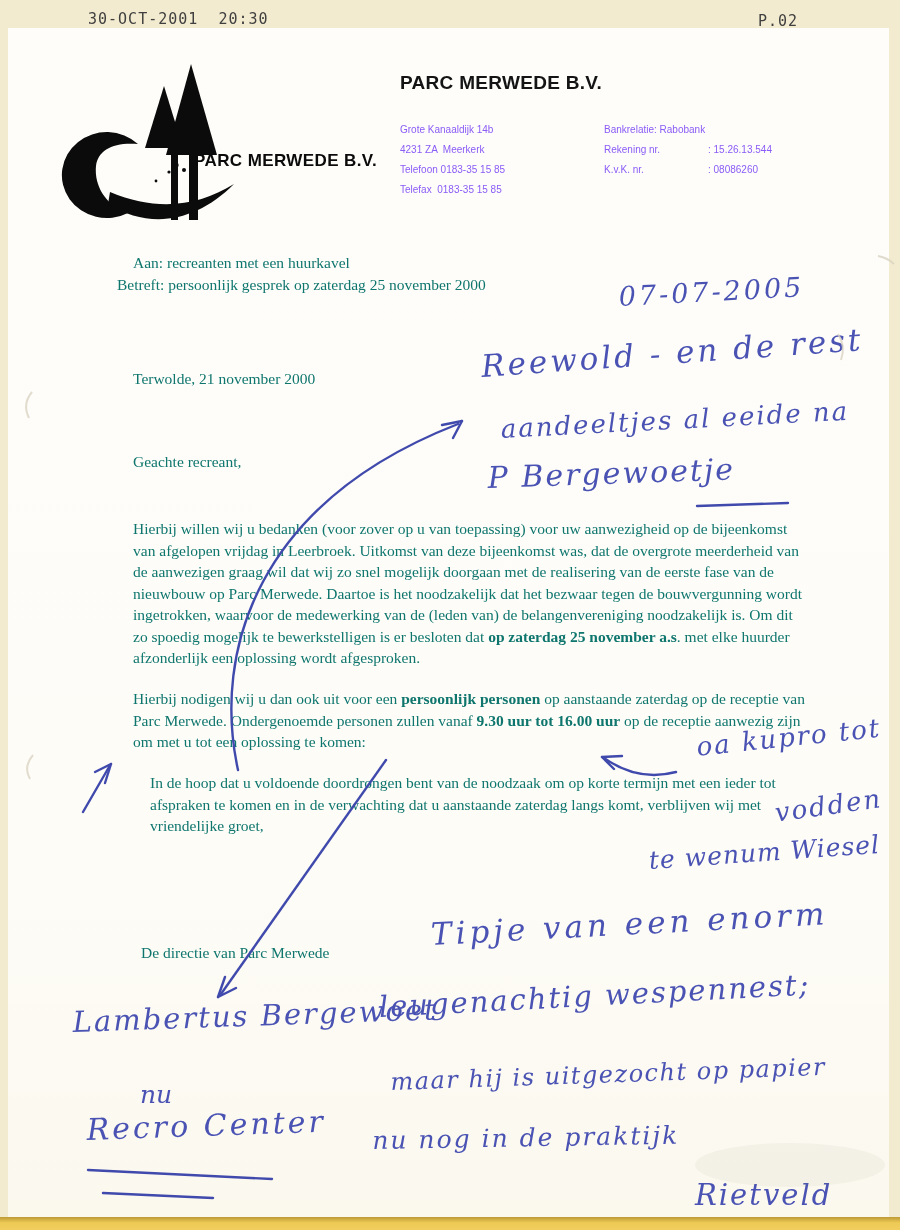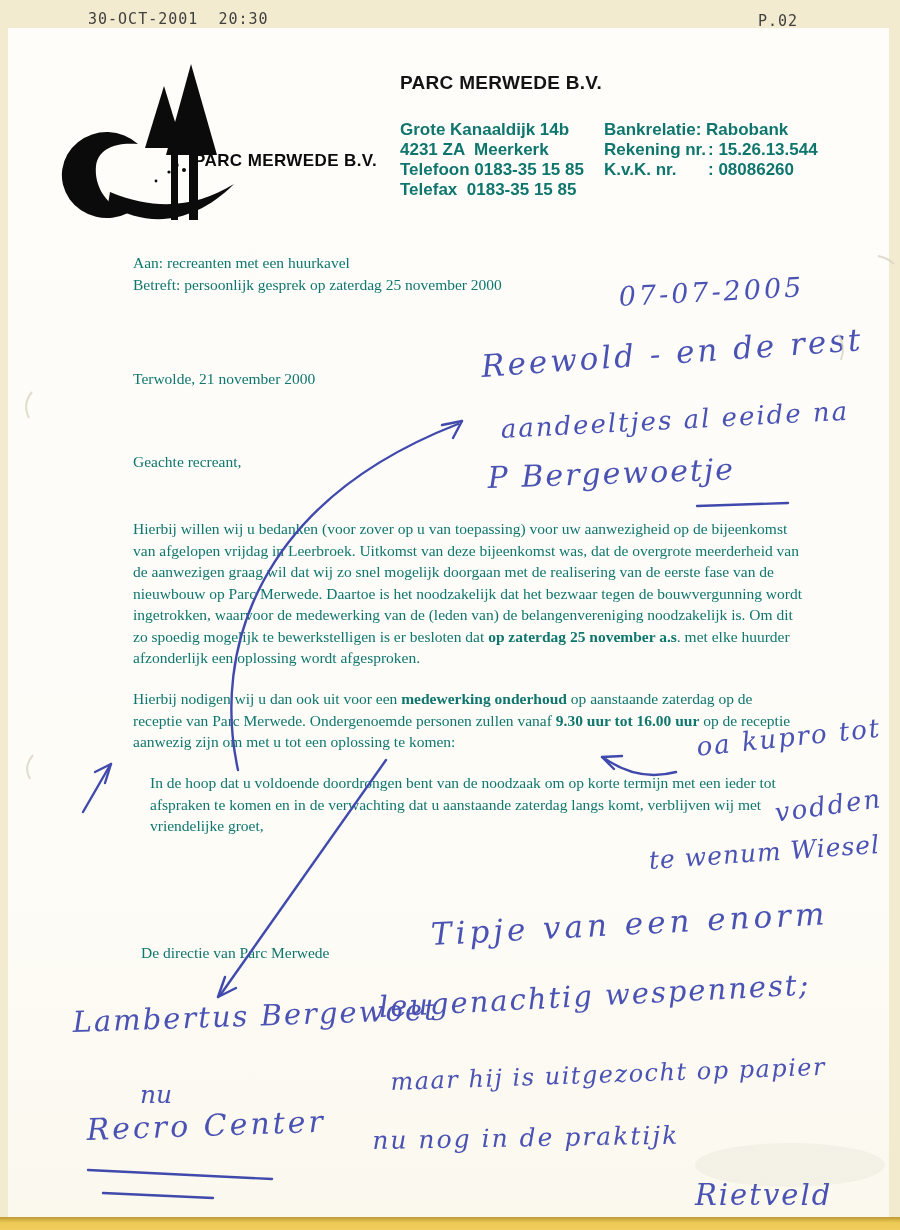--- a/index.html
+++ b/index.html
@@ -24,21 +24,21 @@
     font-family:"DejaVu Sans Mono", monospace;
     font-size:15px;color:#404040;letter-spacing:1px;white-space:pre;
   }
   
   .lh-title{
     font-family:"Liberation Sans", sans-serif;
     font-weight:bold;font-size:19px;color:#141414;letter-spacing:.3px;
   }
   .lh-line{
     font-family:"Liberation Sans", sans-serif;
-    font-size:17px;color:#0f766e;line-height:20px;font-weight:700;white-space:pre;
+    font-size:10px;color:#8b5cf6;line-height:20px;font-weight:400;white-space:pre;
   }
   .bank-row{display:flex;}
   .bank-label{width:104px;flex:none;}
   
   .typed{
     font-size:15.5px;color:#0f766e;line-height:21.5px;
   }
   .block{width:672px;}
   .b{font-weight:bold;margin-top:17px;}
   
@@ -102,32 +102,32 @@
     <span class="lh-line bank-label">Rekening nr.</span>
     <span class="lh-line">: 15.26.13.544</span>
   </div>
   <div class="bank-row">
     <span class="lh-line bank-label">K.v.K. nr.</span>
     <span class="lh-line">: 08086260</span>
   </div>
 </div>
 
 <div class="abs typed" style="left:133px;top:252px;">Aan: recreanten met een huurkavel</div>
-<div class="abs typed" style="left:133px;top:274px;text-align:center;">Betreft: persoonlijk gesprek op zaterdag 25 november 2000</div>
+<div class="abs typed" style="left:117px;top:274px;text-align:center;">Betreft: persoonlijk gesprek op zaterdag 25 november 2000</div>
 
 <div class="abs typed" style="left:133px;top:368px;">Terwolde, 21 november 2000</div>
 
 <div class="abs typed" style="left:133px;top:451px;">Geachte recreant,</div>
 
 <div class="abs typed block" style="left:133px;top:518px;">
   <span>Hierbij willen wij u bedanken (voor zover op u van toepassing) voor uw aanwezigheid op de bijeenkomst van afgelopen vrijdag in Leerbroek. Uitkomst van deze bijeenkomst was, dat de overgrote meerderheid van de aanwezigen graag wil dat wij zo snel mogelijk doorgaan met de realisering van de eerste fase van de nieuwbouw op Parc Merwede. Daartoe is het noodzakelijk dat het bezwaar tegen de bouwvergunning wordt ingetrokken, waarvoor de medewerking van de (leden van) de belangenvereniging noodzakelijk is. Om dit zo spoedig mogelijk te bewerkstelligen is er besloten dat </span><span class="b">op zaterdag 25 november a.s</span><span>. met elke huurder afzonderlijk een oplossing wordt afgesproken.</span>
 </div>
 
 <div class="abs typed block" style="left:133px;top:688px;">
-  <span>Hierbij nodigen wij u dan ook uit  voor een </span><span class="b">medewerking onderhoud</span><span> op aanstaande zaterdag op de receptie van Parc Merwede. Ondergenoemde personen zullen vanaf </span><span class="b">9.30 uur tot 16.00 uur</span><span> op de receptie aanwezig zijn om met u tot een oplossing te komen:</span>
+  <span>Hierbij nodigen wij u dan ook uit  voor een </span><span class="b">persoonlijk personen</span><span> op aanstaande zaterdag op de receptie van Parc Merwede. Ondergenoemde personen zullen vanaf </span><span class="b">9.30 uur tot 16.00 uur</span><span> op de receptie aanwezig zijn om met u tot een oplossing te komen:</span>
 </div>
 
 <div class="abs typed block" style="left:133px;top:772px;margin-left:17px;">In de hoop dat u voldoende doordrongen bent van de noodzaak om op korte termijn met een ieder tot afspraken te komen en in de verwachting dat u aanstaande zaterdag langs komt, verblijven wij met vriendelijke groet,</div>
 
 <div class="abs typed" style="left:141px;top:942px;">De directie van Parc Merwede</div>
 
 <div class="abs hw" style="left:618px;top:281px;font-size:27px;letter-spacing:3px;transform:rotate(-3deg);">07-07-2005</div>
 
 <div class="abs hw" style="left:480px;top:348px;font-size:31px;letter-spacing:3px;transform:rotate(-4deg);">Reewold - en de rest</div>
 <div class="abs hw" style="left:500px;top:414px;font-size:26px;letter-spacing:2px;transform:rotate(-3deg);">aandeeltjes al eeide na</div>

